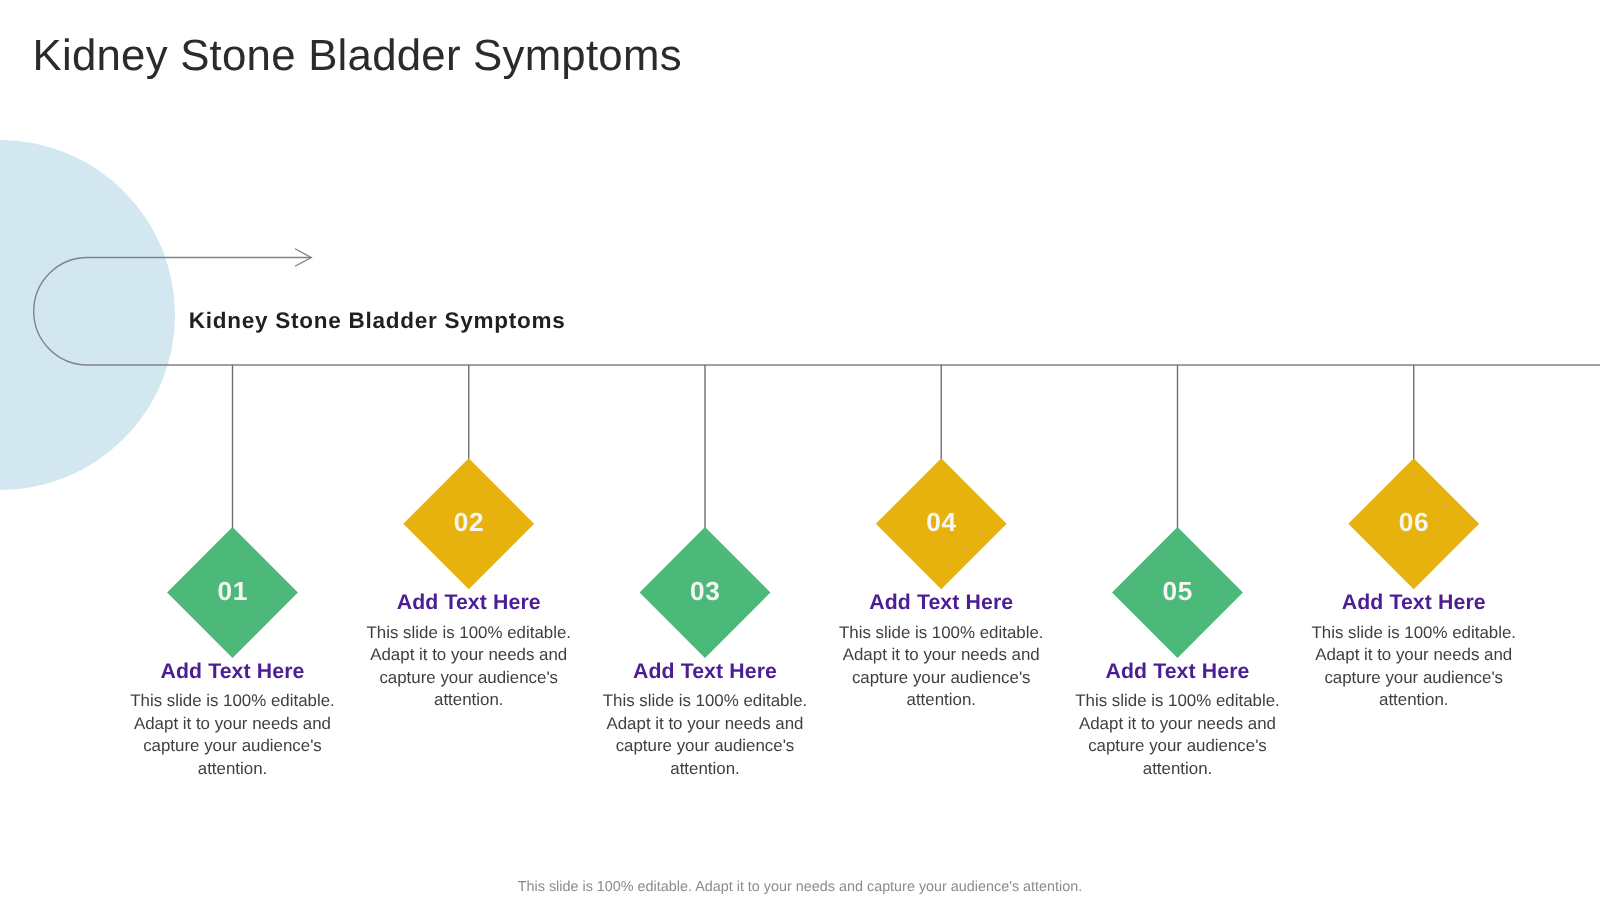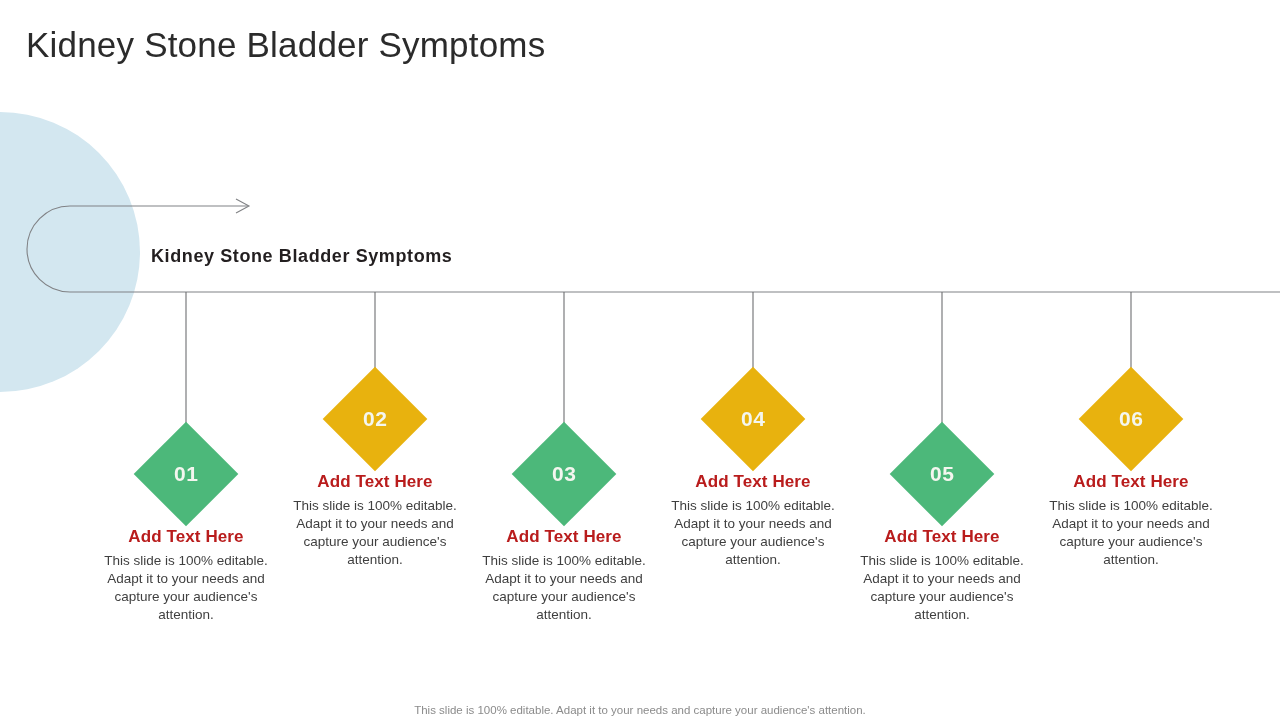--- a/index.html
+++ b/index.html
@@ -78,21 +78,21 @@
     transform: rotate(-45deg);
     color: #f4f6ef;
     font-size: 21px;
     font-weight: bold;
     letter-spacing: 0.5px;
   }
   .node-heading {
     margin-top: 16px;
     font-size: 17px;
     font-weight: bold;
-    color: #b91c1c;
+    color: #4c1d95;
     letter-spacing: 0.1px;
   }
   .node-body {
     margin-top: 5px;
     font-size: 13.5px;
     line-height: 1.33;
     color: #3f3f3f;
     padding: 0 6px;
   }
 

